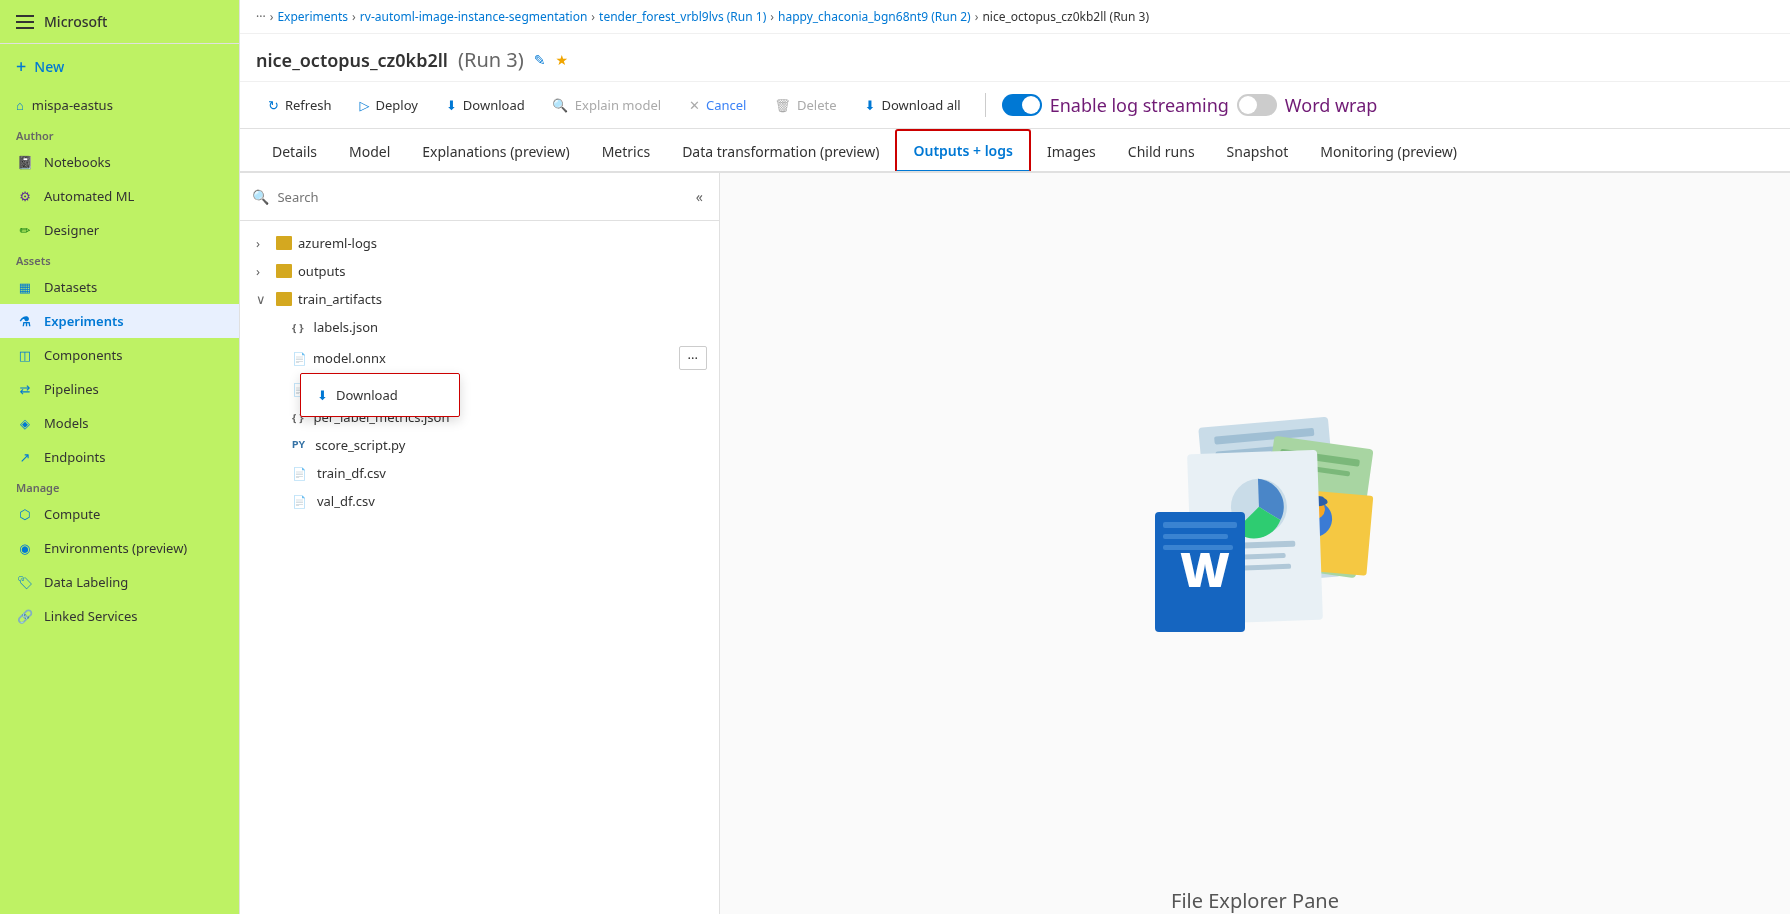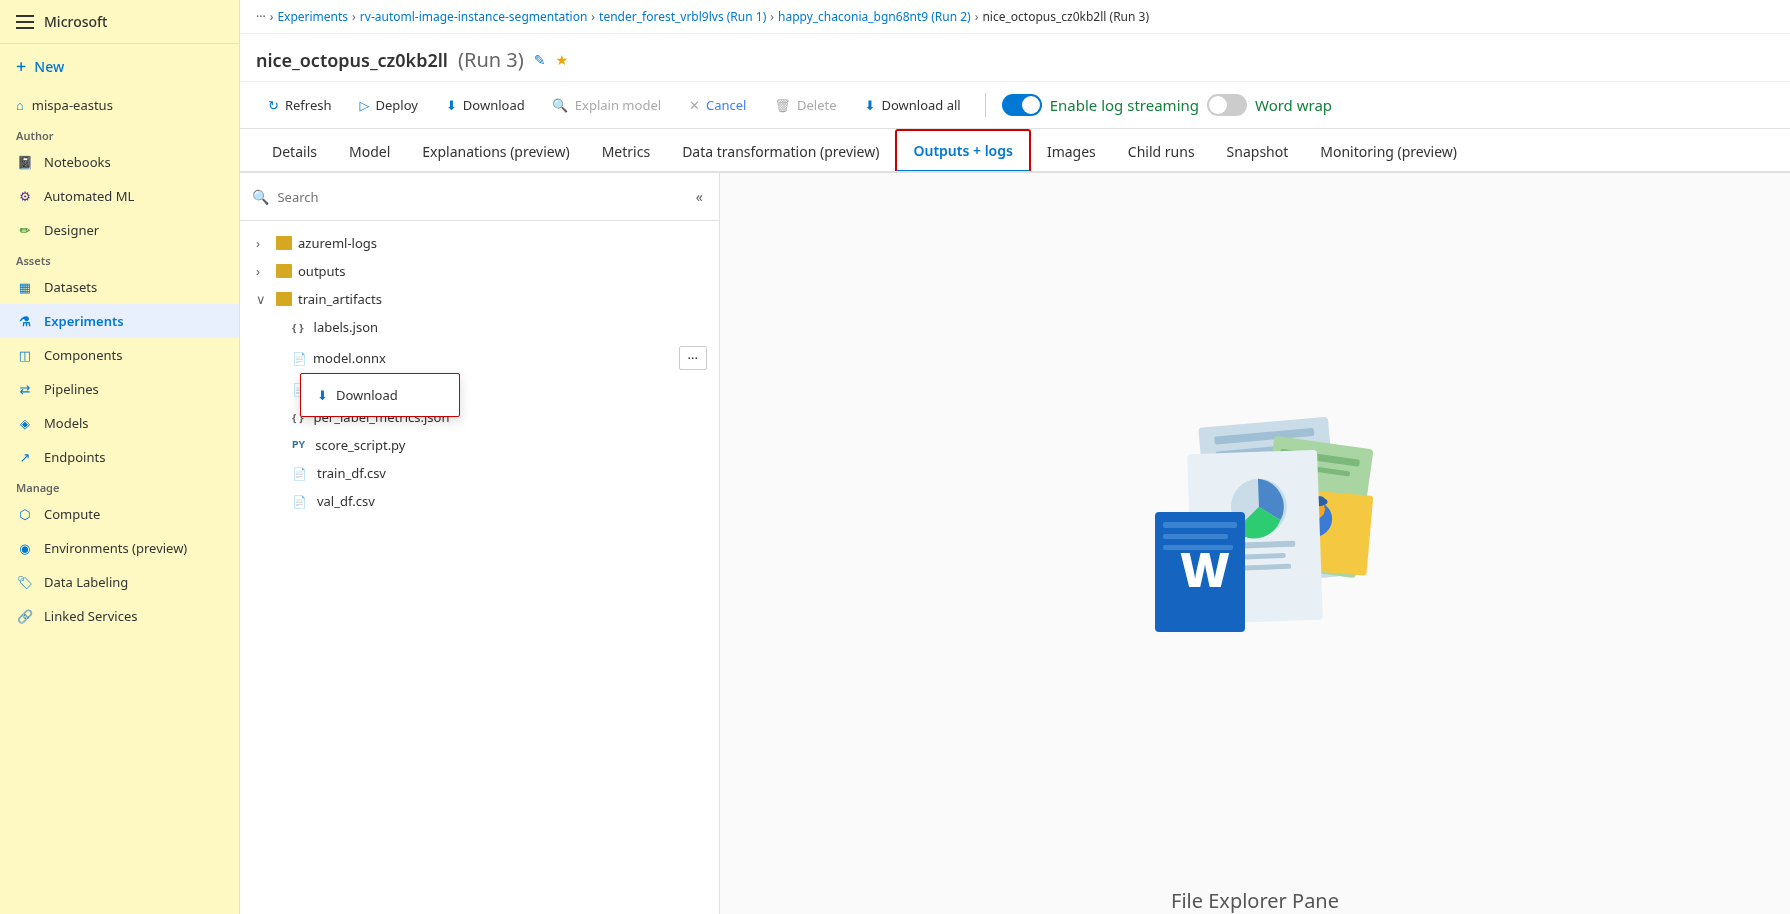--- a/index.html
+++ b/index.html
@@ -2,21 +2,21 @@
 <html><head>
   <meta charset="utf-8">
   <style>
     * { box-sizing: border-box; margin: 0; padding: 0; font-family: 'Segoe UI', system-ui, sans-serif; }
     body { display: flex; height: 914px; width: 1790px; overflow: hidden; background: #fff; font-size: 14px; }
 
     
     .sidebar {
       width: 240px;
       min-width: 240px;
-      background: #fef9c3;
+      background: #bef264;
       border-right: 1px solid #e0e0e0;
       display: flex;
       flex-direction: column;
       height: 100%;
       overflow-y: auto;
     }
     .sidebar-header {
       display: flex;
       align-items: center;
       padding: 12px 16px;
@@ -103,21 +103,21 @@
     .toggle-switch {
       width: 40px; height: 22px; border-radius: 11px; background: #0078d4;
       position: relative; cursor: pointer;
     }
     .toggle-switch .knob {
       width: 18px; height: 18px; border-radius: 50%; background: #fff;
       position: absolute; top: 2px; right: 2px; transition: all 0.2s;
     }
     .toggle-switch.off { background: #ccc; }
     .toggle-switch.off .knob { right: auto; left: 2px; }
-    .toggle-label { font-size: 15px; color: #15803d; }
+    .toggle-label { font-size: 18px; color: #701a75; }
 
     
     .tabs {
       display: flex; align-items: flex-end; gap: 0;
       padding: 0 16px; border-bottom: 2px solid #e0e0e0;
       overflow-x: auto;
     }
     .tab {
       padding: 10px 16px; cursor: pointer; font-size: 14px; color: #333;
       border: none; background: none; white-space: nowrap;

